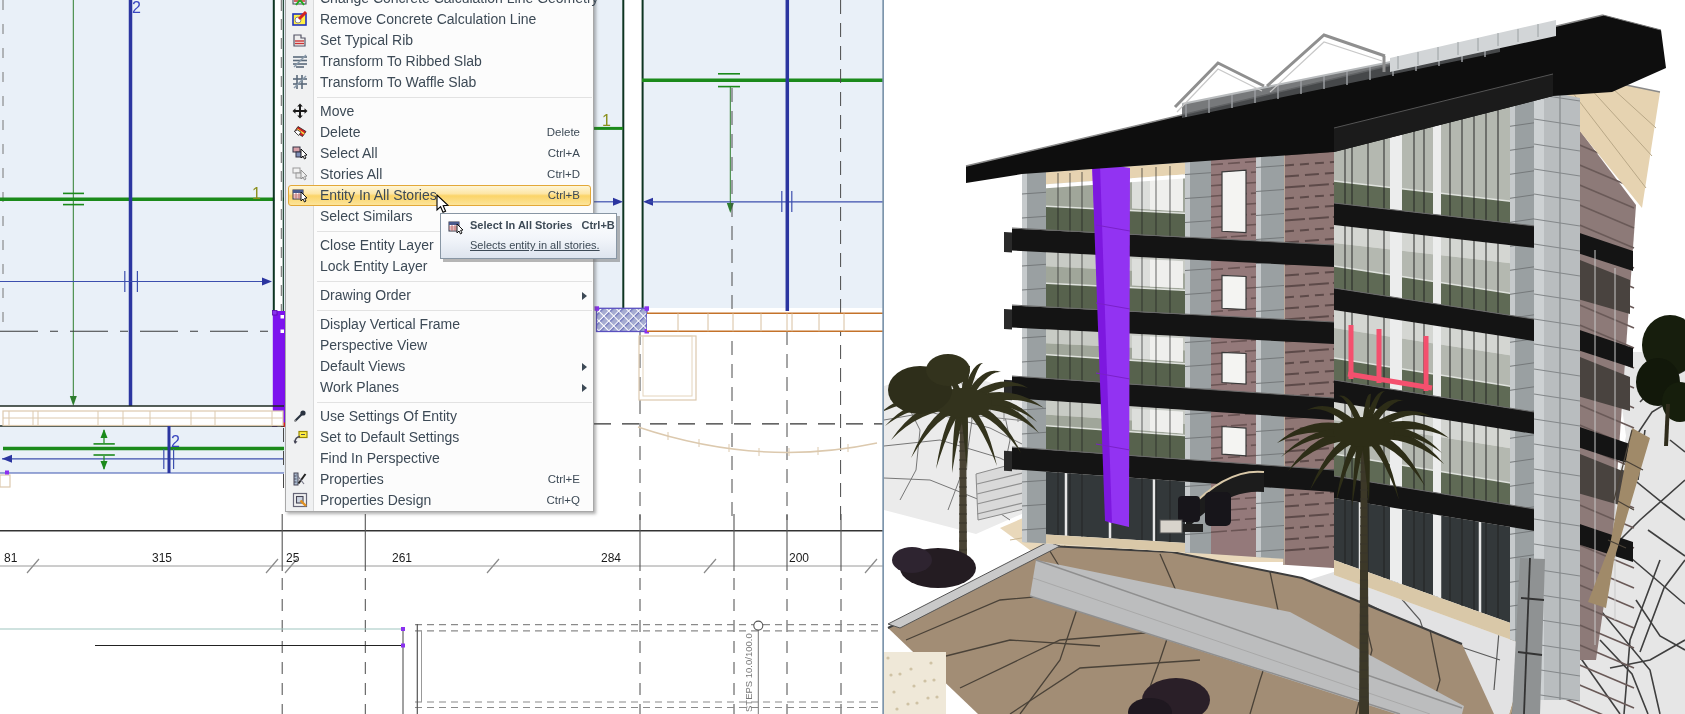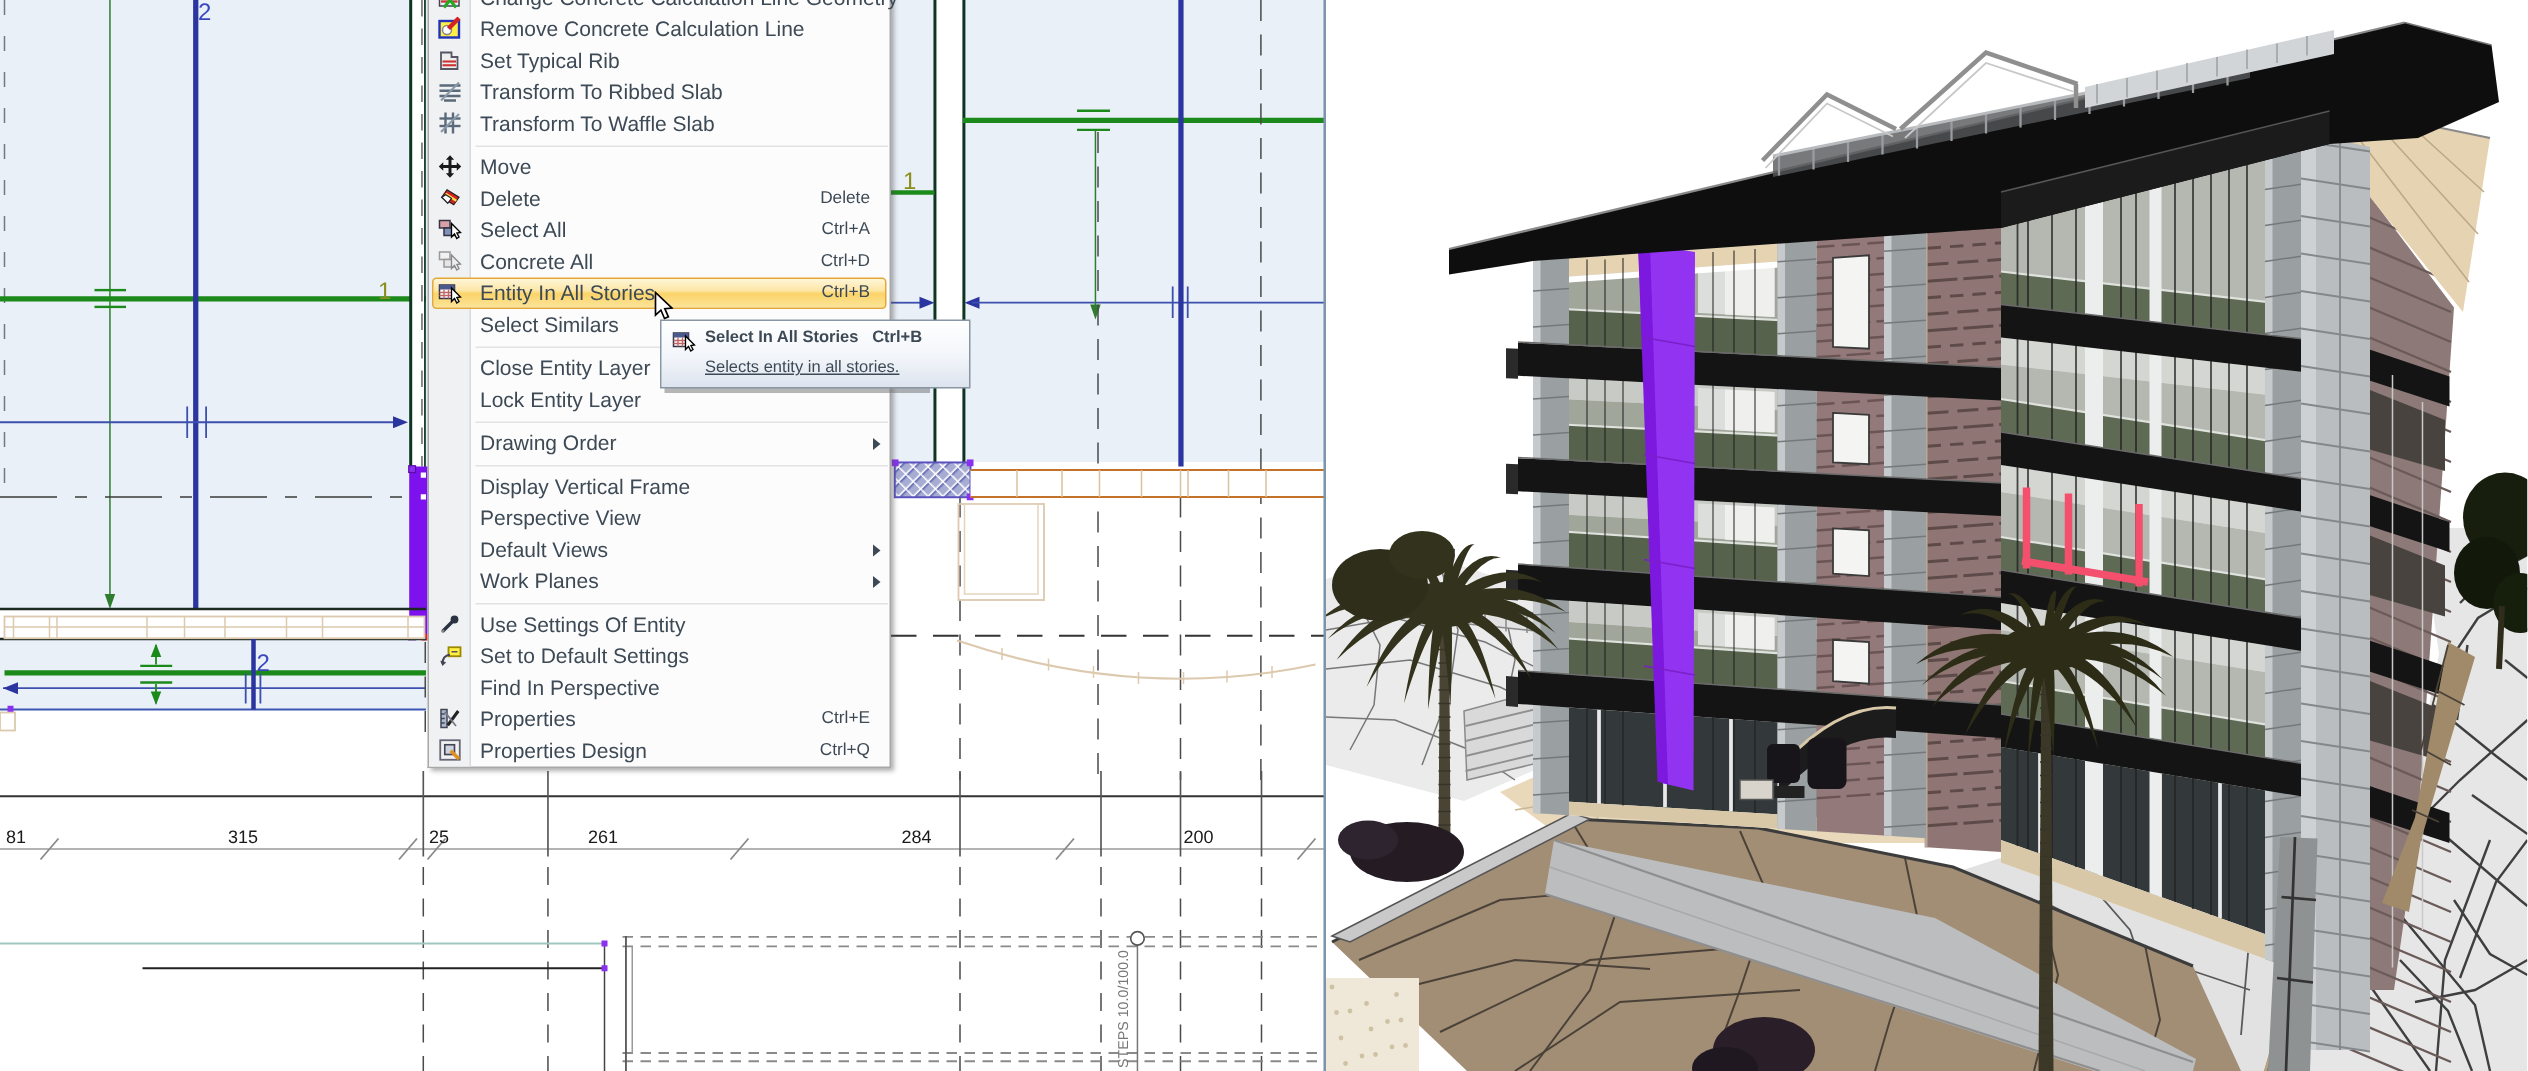--- a/index.html
+++ b/index.html
@@ -14,21 +14,21 @@
 .mrow { position:absolute; left:0; width:100%; height:21px; }
 .mrow .mt { position:absolute; left:34px; top:0; line-height:21px; font-size:14px; color:#3d4a56; white-space:nowrap; }
 .mrow .msh { position:absolute; right:13px; top:0; line-height:21px; font-size:11.5px; color:#3d4a56; }
 .mrow .mi { position:absolute; left:6px; top:2px; width:16px; height:16px; }
 .marrow { position:absolute; right:6px; top:6.5px; width:0; height:0;
   border-left:5px solid #3d4a56; border-top:4px solid transparent; border-bottom:4px solid transparent; }
 .msep { position:absolute; left:31px; right:1px; height:1px; background:#e2e2e2; }
 .hl { position:absolute; left:2px; right:2px; top:0; height:21px; border:1px solid #e3a838; border-radius:3px;
   background:linear-gradient(#fef6d8 0%, #fde6a6 40%, #fbd468 52%, #fce49a 100%); }
 #tooltip { position:absolute; left:440px; top:213px; z-index:30; }
-.tt-box { position:relative; width:207px; height:46px; border:1px solid #8896a4;
+.tt-box { position:relative; width:177px; height:46px; border:1px solid #8896a4;
   background:linear-gradient(#ffffff 0%, #f2f5fa 55%, #dde4ee 100%); }
 .tt-shadow { position:absolute; left:3px; top:3px; width:177px; height:46px; background:rgba(110,110,110,0.5); }
 .tt-ic { position:absolute; left:7px; top:5px; }
 .tt-title { position:absolute; left:29px; top:5px; font-size:11px; font-weight:bold; color:#3d4a56; white-space:nowrap; }
 .tt-sub { position:absolute; left:29px; top:25px; font-size:11px; color:#3d4a56; white-space:nowrap;text-decoration:underline; }
 #cursor { position:absolute; left:436px; top:194px; z-index:40; }
 </style></head>
 <body>
 <div id="stage">
   <svg id="leftsvg" width="884" height="714" viewBox="0 0 884 714">
@@ -936,21 +936,21 @@
             </svg></span>
           <span class="mt">Select All</span>
           <span class="msh">Ctrl+A</span>
         </div>
 <div class="mrow" style="top:178px">
           <span class="mi"><svg width="16" height="16" viewBox="0 0 16 16">
               <rect x="1" y="2" width="7" height="5" fill="#f2f2f2" stroke="#999"></rect>
               <rect x="4" y="7" width="7" height="5" fill="#e6e6e6" stroke="#999"></rect>
               <path d="M9,4 L9,13 L11,11 L12.5,14 L14,13 L12.6,10.4 L15,10 Z" fill="#eee" stroke="#888" stroke-width="0.9"></path>
             </svg></span>
-          <span class="mt">Concrete All</span>
+          <span class="mt">Stories All</span>
           <span class="msh">Ctrl+D</span>
         </div>
 <div class="mrow" style="top:199px">
           <div class="hl"></div>
           <span class="mi"><svg width="16" height="16" viewBox="0 0 16 16">
               <rect x="1" y="3" width="10" height="9" fill="#fff" stroke="#334"></rect>
               <rect x="1" y="3" width="10" height="3" fill="#4a5a8c"></rect>
               <g stroke="#c06666" stroke-width="0.9">
                 <line x1="1" y1="8" x2="11" y2="8"></line>
                 <line x1="1" y1="10" x2="11" y2="10"></line>

